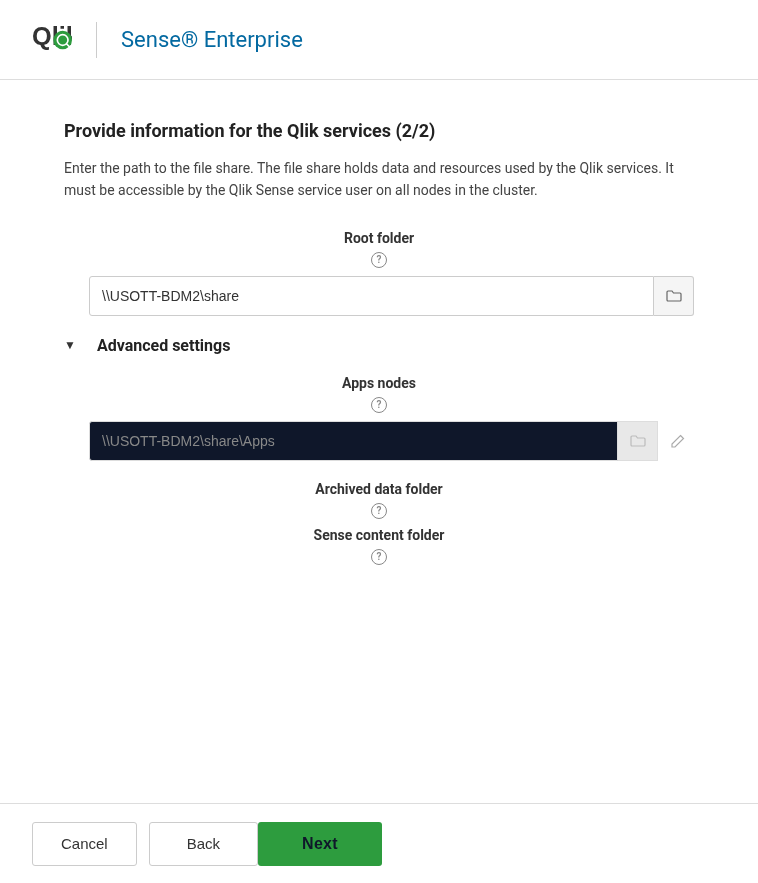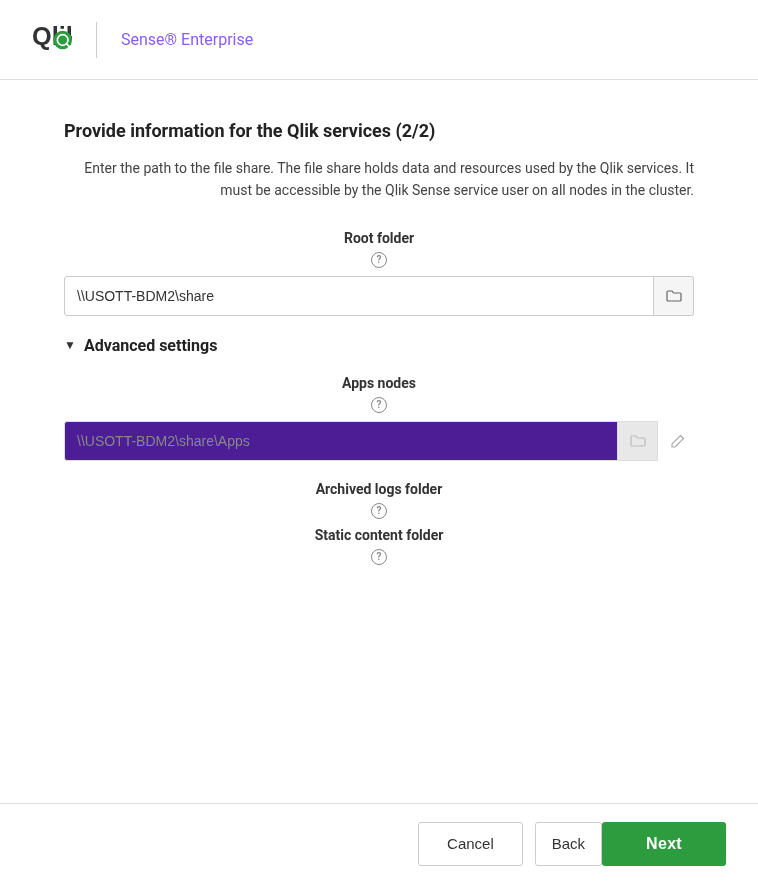--- a/index.html
+++ b/index.html
@@ -28,22 +28,22 @@
       width: 40px;
       height: 40px;
     }
     .header-divider {
       width: 1px;
       height: 36px;
       background: #ccc;
       margin: 0 24px;
     }
     .header-title {
-      font-size: 16px;
-      color: #8b5cf6;
+      font-size: 22px;
+      color: #0369a1;
       font-weight: 400;
     }
 
     
     .main {
       padding: 40px 64px 20px 64px;
     }
 
     .section-title {
       font-size: 18px;
@@ -51,21 +51,20 @@
       color: #222;
       margin-bottom: 16px;
     }
 
     .description {
       font-size: 14px;
       color: #444;
       line-height: 1.6;
       margin-bottom: 28px;
       max-width: 640px;
-      text-align: right;
     }
 
     
     .field-label {
       font-size: 14px;
       font-weight: 700;
       color: #333;
       display: flex;
       align-items: center;
       gap: 6px;
@@ -85,20 +84,21 @@
       font-size: 10px;
       cursor: pointer;
       font-weight: 600;
     }
 
     .input-row {
       display: flex;
       align-items: center;
       gap: 0;
       margin-bottom: 20px;
+      margin-left: 25px;
     }
 
     .input-field {
       flex: 1;
       height: 40px;
       border: 1px solid #ccc;
       border-radius: 3px 0 0 3px;
       padding: 0 12px;
       font-size: 14px;
       color: #333;
@@ -135,32 +135,33 @@
 
     .chevron-down {
       color: #333;
       font-size: 12px;
     }
 
     .advanced-title {
       font-size: 16px;
       font-weight: 700;
       color: #222;
+      margin-left: 13px;
     }
 
     
     .input-field-disabled {
       flex: 1;
       height: 40px;
       border: 1px solid #ddd;
       border-radius: 3px 0 0 3px;
       padding: 0 12px;
       font-size: 14px;
       color: #888;
-      background: #4c1d95;
+      background: #0f172a;
       outline: none;
     }
 
     .folder-btn-disabled {
       height: 40px;
       width: 40px;
       border: 1px solid #ddd;
       border-left: none;
       background: #e8e8e8;
       display: flex;
@@ -187,21 +188,21 @@
       position: fixed;
       bottom: 0;
       left: 0;
       width: 758px;
       height: 80px;
       border-top: 1px solid #ddd;
       display: flex;
       align-items: center;
       padding: 0 32px;
       background: #fff;
-      justify-content: flex-end;
+      justify-content: flex-start;
       margin-top: 36px;
     }
 
     .footer-left {
       display: flex;
       gap: 12px;
     }
 
     .btn-cancel {
       height: 44px;
@@ -210,38 +211,38 @@
       border-radius: 3px;
       background: #fff;
       font-size: 15px;
       color: #333;
       cursor: pointer;
       font-weight: 500;
     }
 
     .btn-back {
       height: 44px;
-      padding: 0 16px;
+      padding: 0 37px;
       border: 1px solid #ccc;
       border-radius: 3px;
       background: #fff;
       font-size: 15px;
       color: #333;
       cursor: pointer;
       font-weight: 500;
     }
 
     .btn-next {
       height: 44px;
       padding: 8px 44px;
       border: none;
       border-radius: 3px;
       background: #2d9c3e;
       font-size: 16px;
-      color: #ffffff;
+      color: #0f172a;
       cursor: pointer;
       font-weight: 600;
       letter-spacing: 0.3px;
     }
   </style>
 </head>
 <body>
 
 <div class="header">
   <div class="logo-area">
@@ -299,28 +300,28 @@
         <div class="edit-btn">
           <svg width="14" height="14" viewBox="0 0 14 14" fill="none">
             <path d="M9.5 1.5l3 3L4 13H1v-3L9.5 1.5z" stroke="#aaa" stroke-width="1.2" fill="none"></path>
           </svg>
         </div>
       </div>
     </div>
 
     <div>
       <div class="field-label">
-        <span>Archived logs folder</span>
+        <span>Archived data folder</span>
         <span class="help-icon">?</span>
       </div>
     </div>
 
     <div>
       <div class="field-label">
-        <span>Static content folder</span>
+        <span>Sense content folder</span>
         <span class="help-icon">?</span>
       </div>
     </div>
 
   </div>
 </div>
 
 <div class="footer">
   <div class="footer-left">
     <button class="btn-cancel">Cancel</button>

